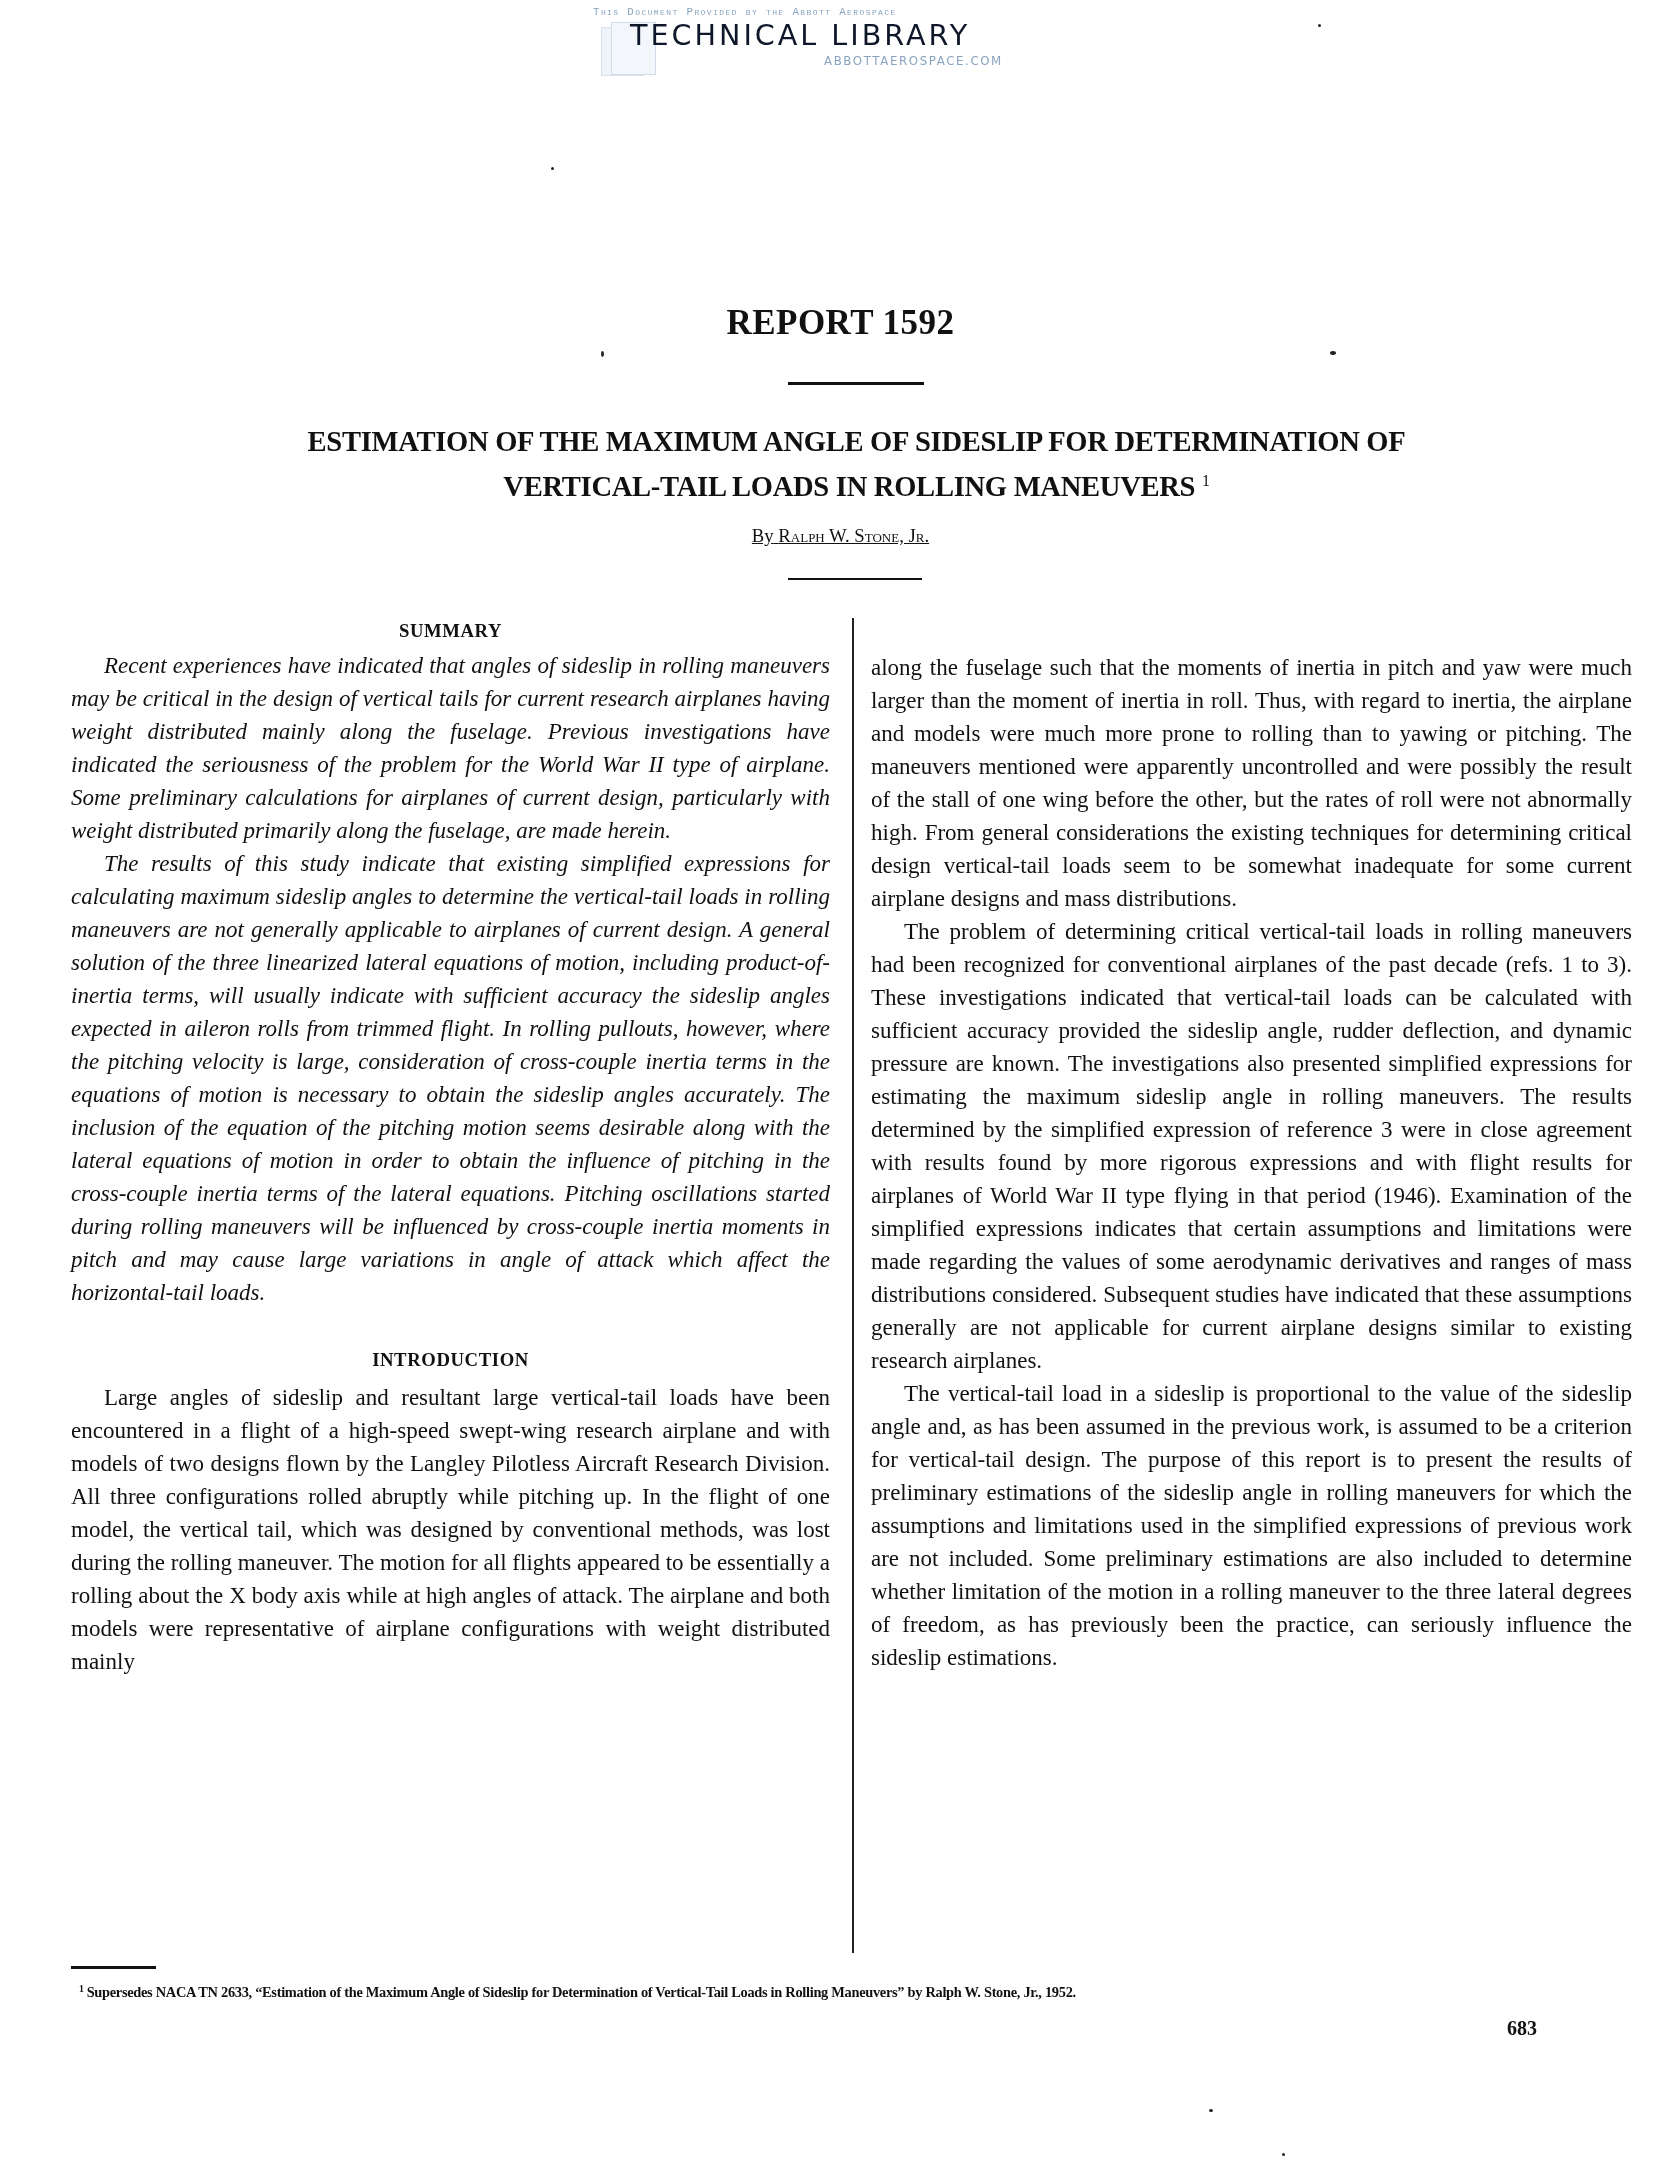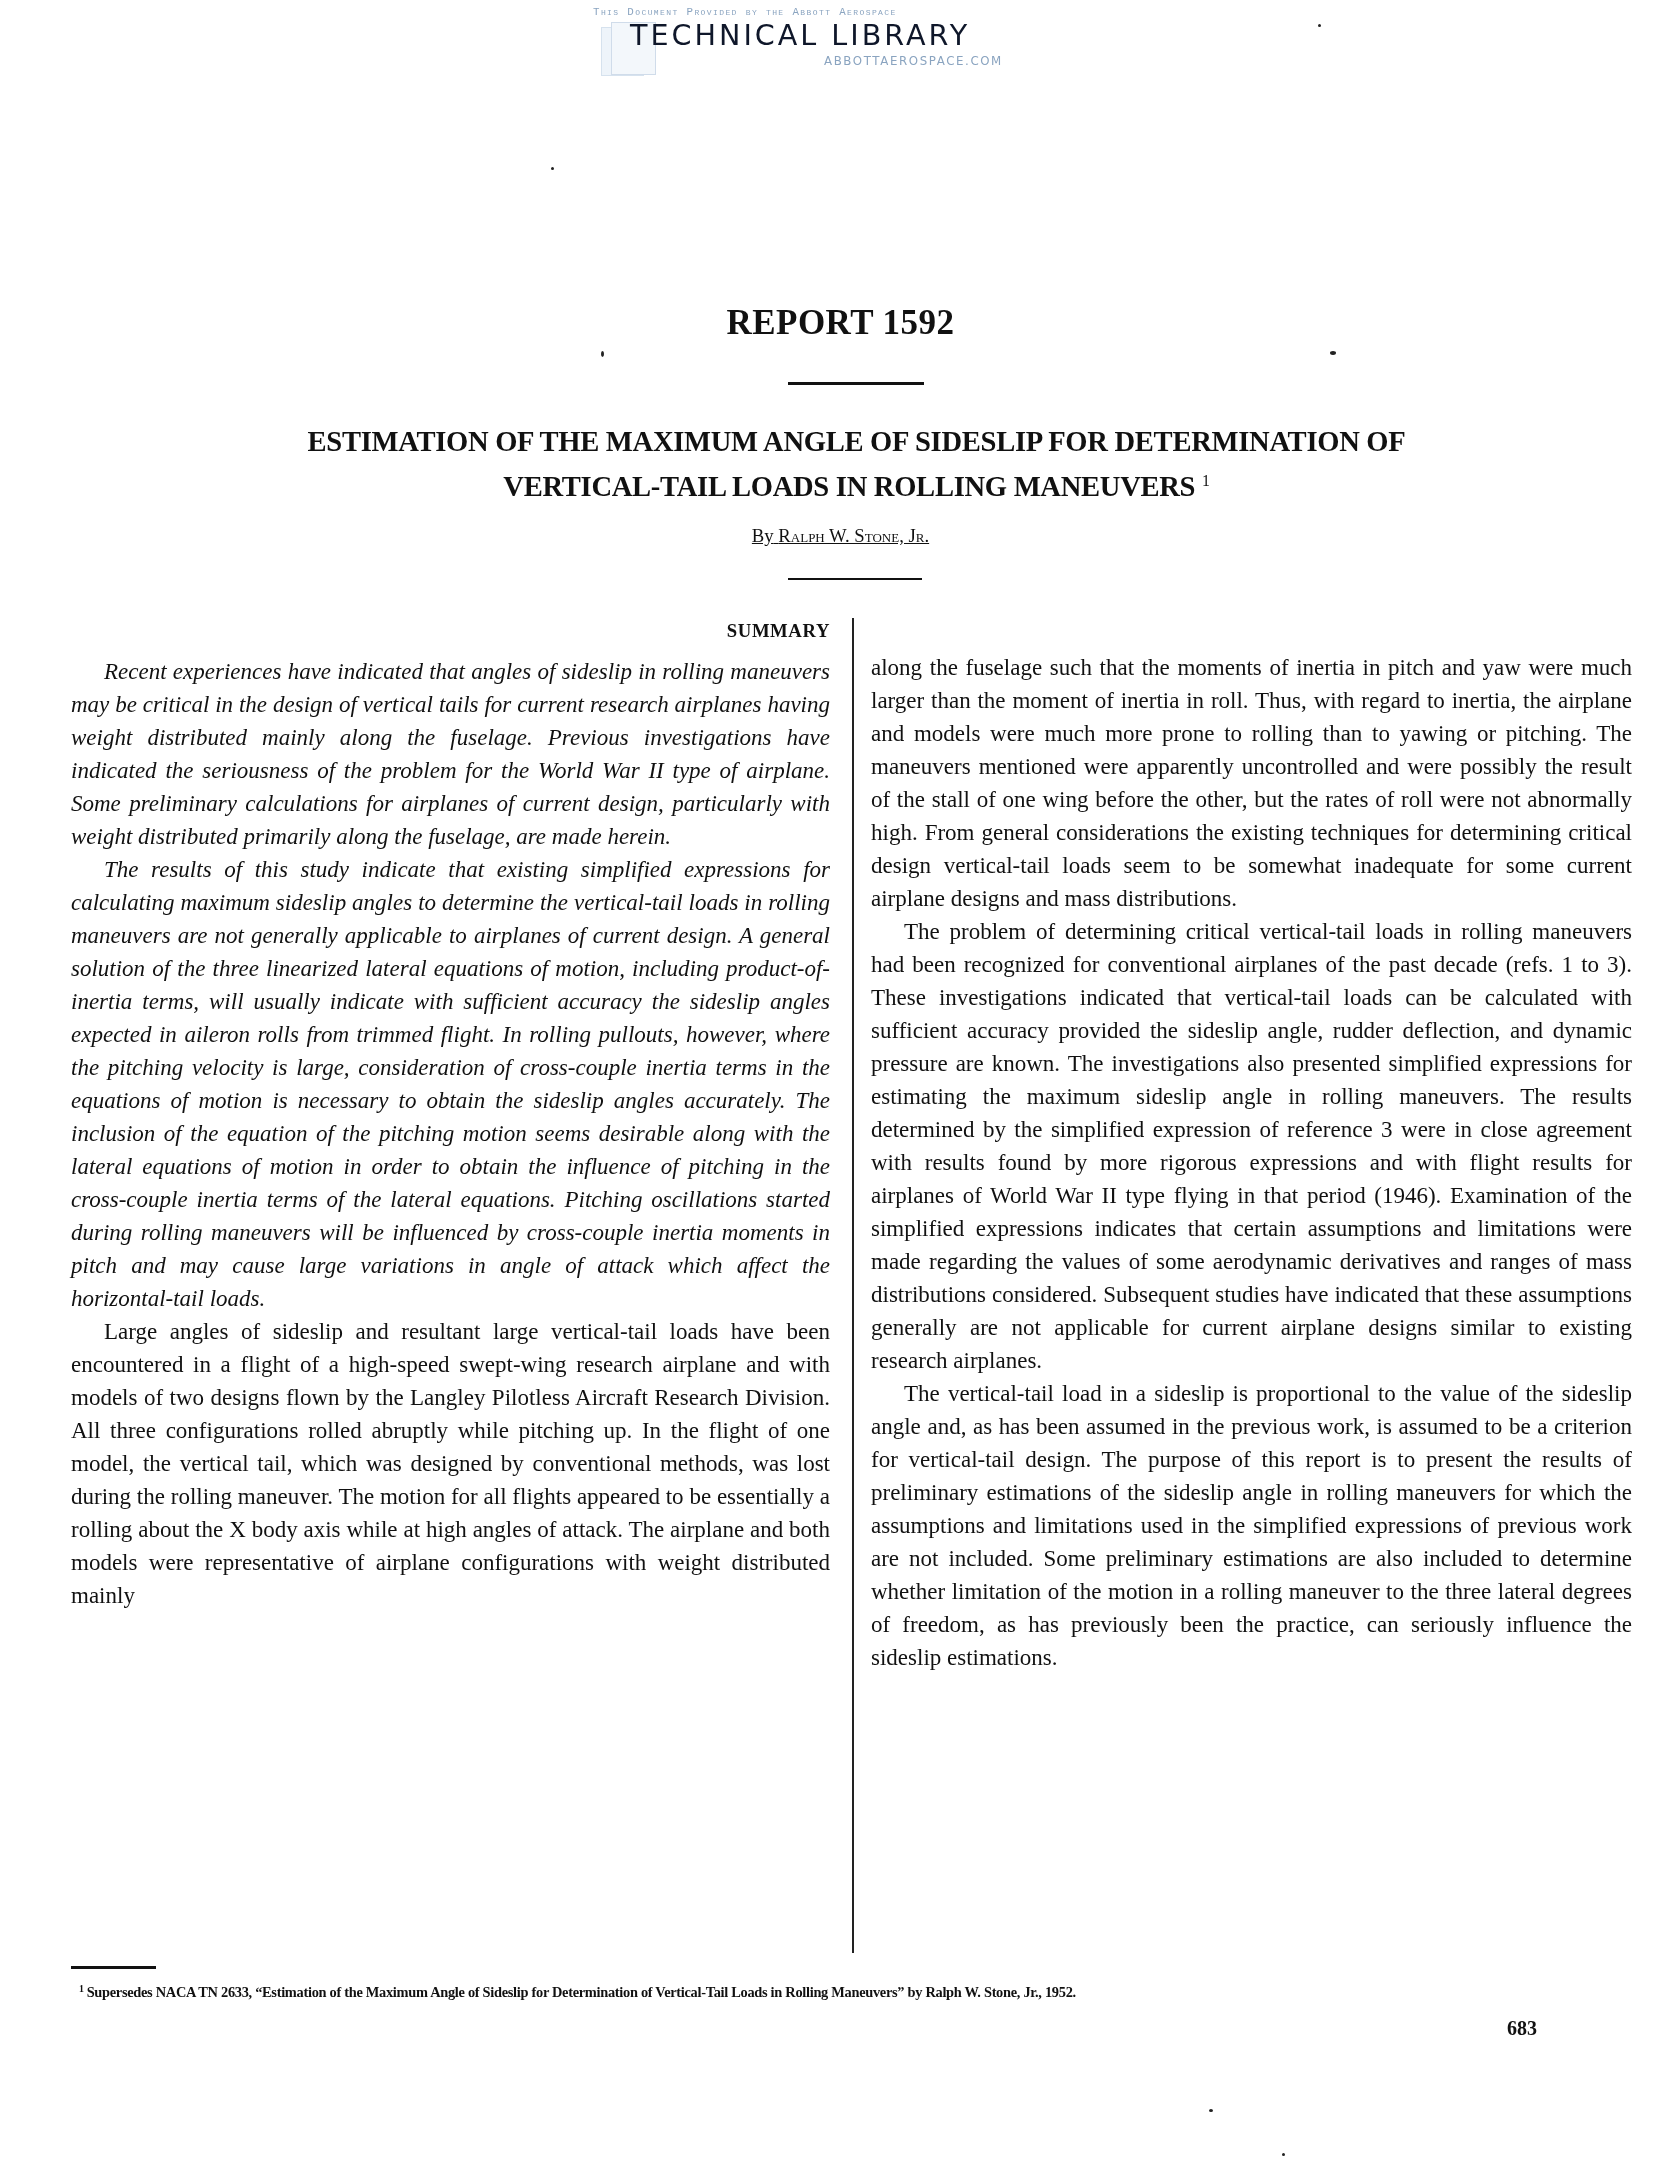--- a/index.html
+++ b/index.html
@@ -129,21 +129,21 @@
       background: #222;
     }
     .section-heading {
       text-align: center;
       font-size: 18.7px;
       font-weight: bold;
       letter-spacing: 0.6px;
       margin: 0;
       line-height: 32.5px;
     }
-    .heading-summary { margin-top: 3.9px; margin-bottom: 8px; text-align: right; }
+    .heading-summary { margin-top: 3.9px; margin-bottom: 2px; }
     .heading-intro { margin-top: 35px; margin-bottom: 3.9px; }
     p {
       margin: 0;
       text-indent: 33px;
     }
     p.cont { text-indent: 0; }
     .italic { font-style: italic; }
 
     
     .fn-rule {
@@ -200,20 +200,21 @@
 <div class="byline">
   <span>By</span>
   <span class="sc">Ralph W. Stone, Jr.</span>
 </div>
 <div class="rule rule-2"></div>
 
 <div class="column col-left">
   <h2 class="section-heading heading-summary">SUMMARY</h2>
   <p class="italic">Recent experiences have indicated that angles of sideslip in rolling maneuvers may be critical in the design of vertical tails for current research airplanes having weight distributed mainly along the fuselage. Previous investigations have indicated the seriousness of the problem for the World War II type of airplane. Some preliminary calculations for airplanes of current design, particularly with weight distributed primarily along the fuselage, are made herein.</p>
   <p class="italic">The results of this study indicate that existing simplified expressions for calculating maximum sideslip angles to determine the vertical-tail loads in rolling maneuvers are not generally applicable to airplanes of current design. A general solution of the three linearized lateral equations of motion, including product-of-inertia terms, will usually indicate with sufficient accuracy the sideslip angles expected in aileron rolls from trimmed flight. In rolling pullouts, however, where the pitching velocity is large, consideration of cross-couple inertia terms in the equations of motion is necessary to obtain the sideslip angles accurately. The inclusion of the equation of the pitching motion seems desirable along with the lateral equations of motion in order to obtain the influence of pitching in the cross-couple inertia terms of the lateral equations. Pitching oscillations started during rolling maneuvers will be influenced by cross-couple inertia moments in pitch and may cause large variations in angle of attack which affect the horizontal-tail loads.</p>
+  <h2 class="section-heading heading-intro">INTRODUCTION</h2>
   <p>Large angles of sideslip and resultant large vertical-tail loads have been encountered in a flight of a high-speed swept-wing research airplane and with models of two designs flown by the Langley Pilotless Aircraft Research Division. All three configurations rolled abruptly while pitching up. In the flight of one model, the vertical tail, which was designed by conventional methods, was lost during the rolling maneuver. The motion for all flights appeared to be essentially a rolling about the X body axis while at high angles of attack. The airplane and both models were representative of airplane configurations with weight distributed mainly</p>
 </div>
 
 <div class="col-divider"></div>
 
 <div class="column col-right">
   <p class="cont">along the fuselage such that the moments of inertia in pitch and yaw were much larger than the moment of inertia in roll. Thus, with regard to inertia, the airplane and models were much more prone to rolling than to yawing or pitching. The maneuvers mentioned were apparently uncontrolled and were possibly the result of the stall of one wing before the other, but the rates of roll were not abnormally high. From general considerations the existing techniques for determining critical design vertical-tail loads seem to be somewhat inadequate for some current airplane designs and mass distributions.</p>
   <p>The problem of determining critical vertical-tail loads in rolling maneuvers had been recognized for conventional airplanes of the past decade (refs. 1 to 3). These investigations indicated that vertical-tail loads can be calculated with sufficient accuracy provided the sideslip angle, rudder deflection, and dynamic pressure are known. The investigations also presented simplified expressions for estimating the maximum sideslip angle in rolling maneuvers. The results determined by the simplified expression of reference 3 were in close agreement with results found by more rigorous expressions and with flight results for airplanes of World War II type flying in that period (1946). Examination of the simplified expressions indicates that certain assumptions and limitations were made regarding the values of some aerodynamic derivatives and ranges of mass distributions considered. Subsequent studies have indicated that these assumptions generally are not applicable for current airplane designs similar to existing research airplanes.</p>
   <p>The vertical-tail load in a sideslip is proportional to the value of the sideslip angle and, as has been assumed in the previous work, is assumed to be a criterion for vertical-tail design. The purpose of this report is to present the results of preliminary estimations of the sideslip angle in rolling maneuvers for which the assumptions and limitations used in the simplified expressions of previous work are not included. Some preliminary estimations are also included to determine whether limitation of the motion in a rolling maneuver to the three lateral degrees of freedom, as has previously been the practice, can seriously influence the sideslip estimations.</p>
 </div>

